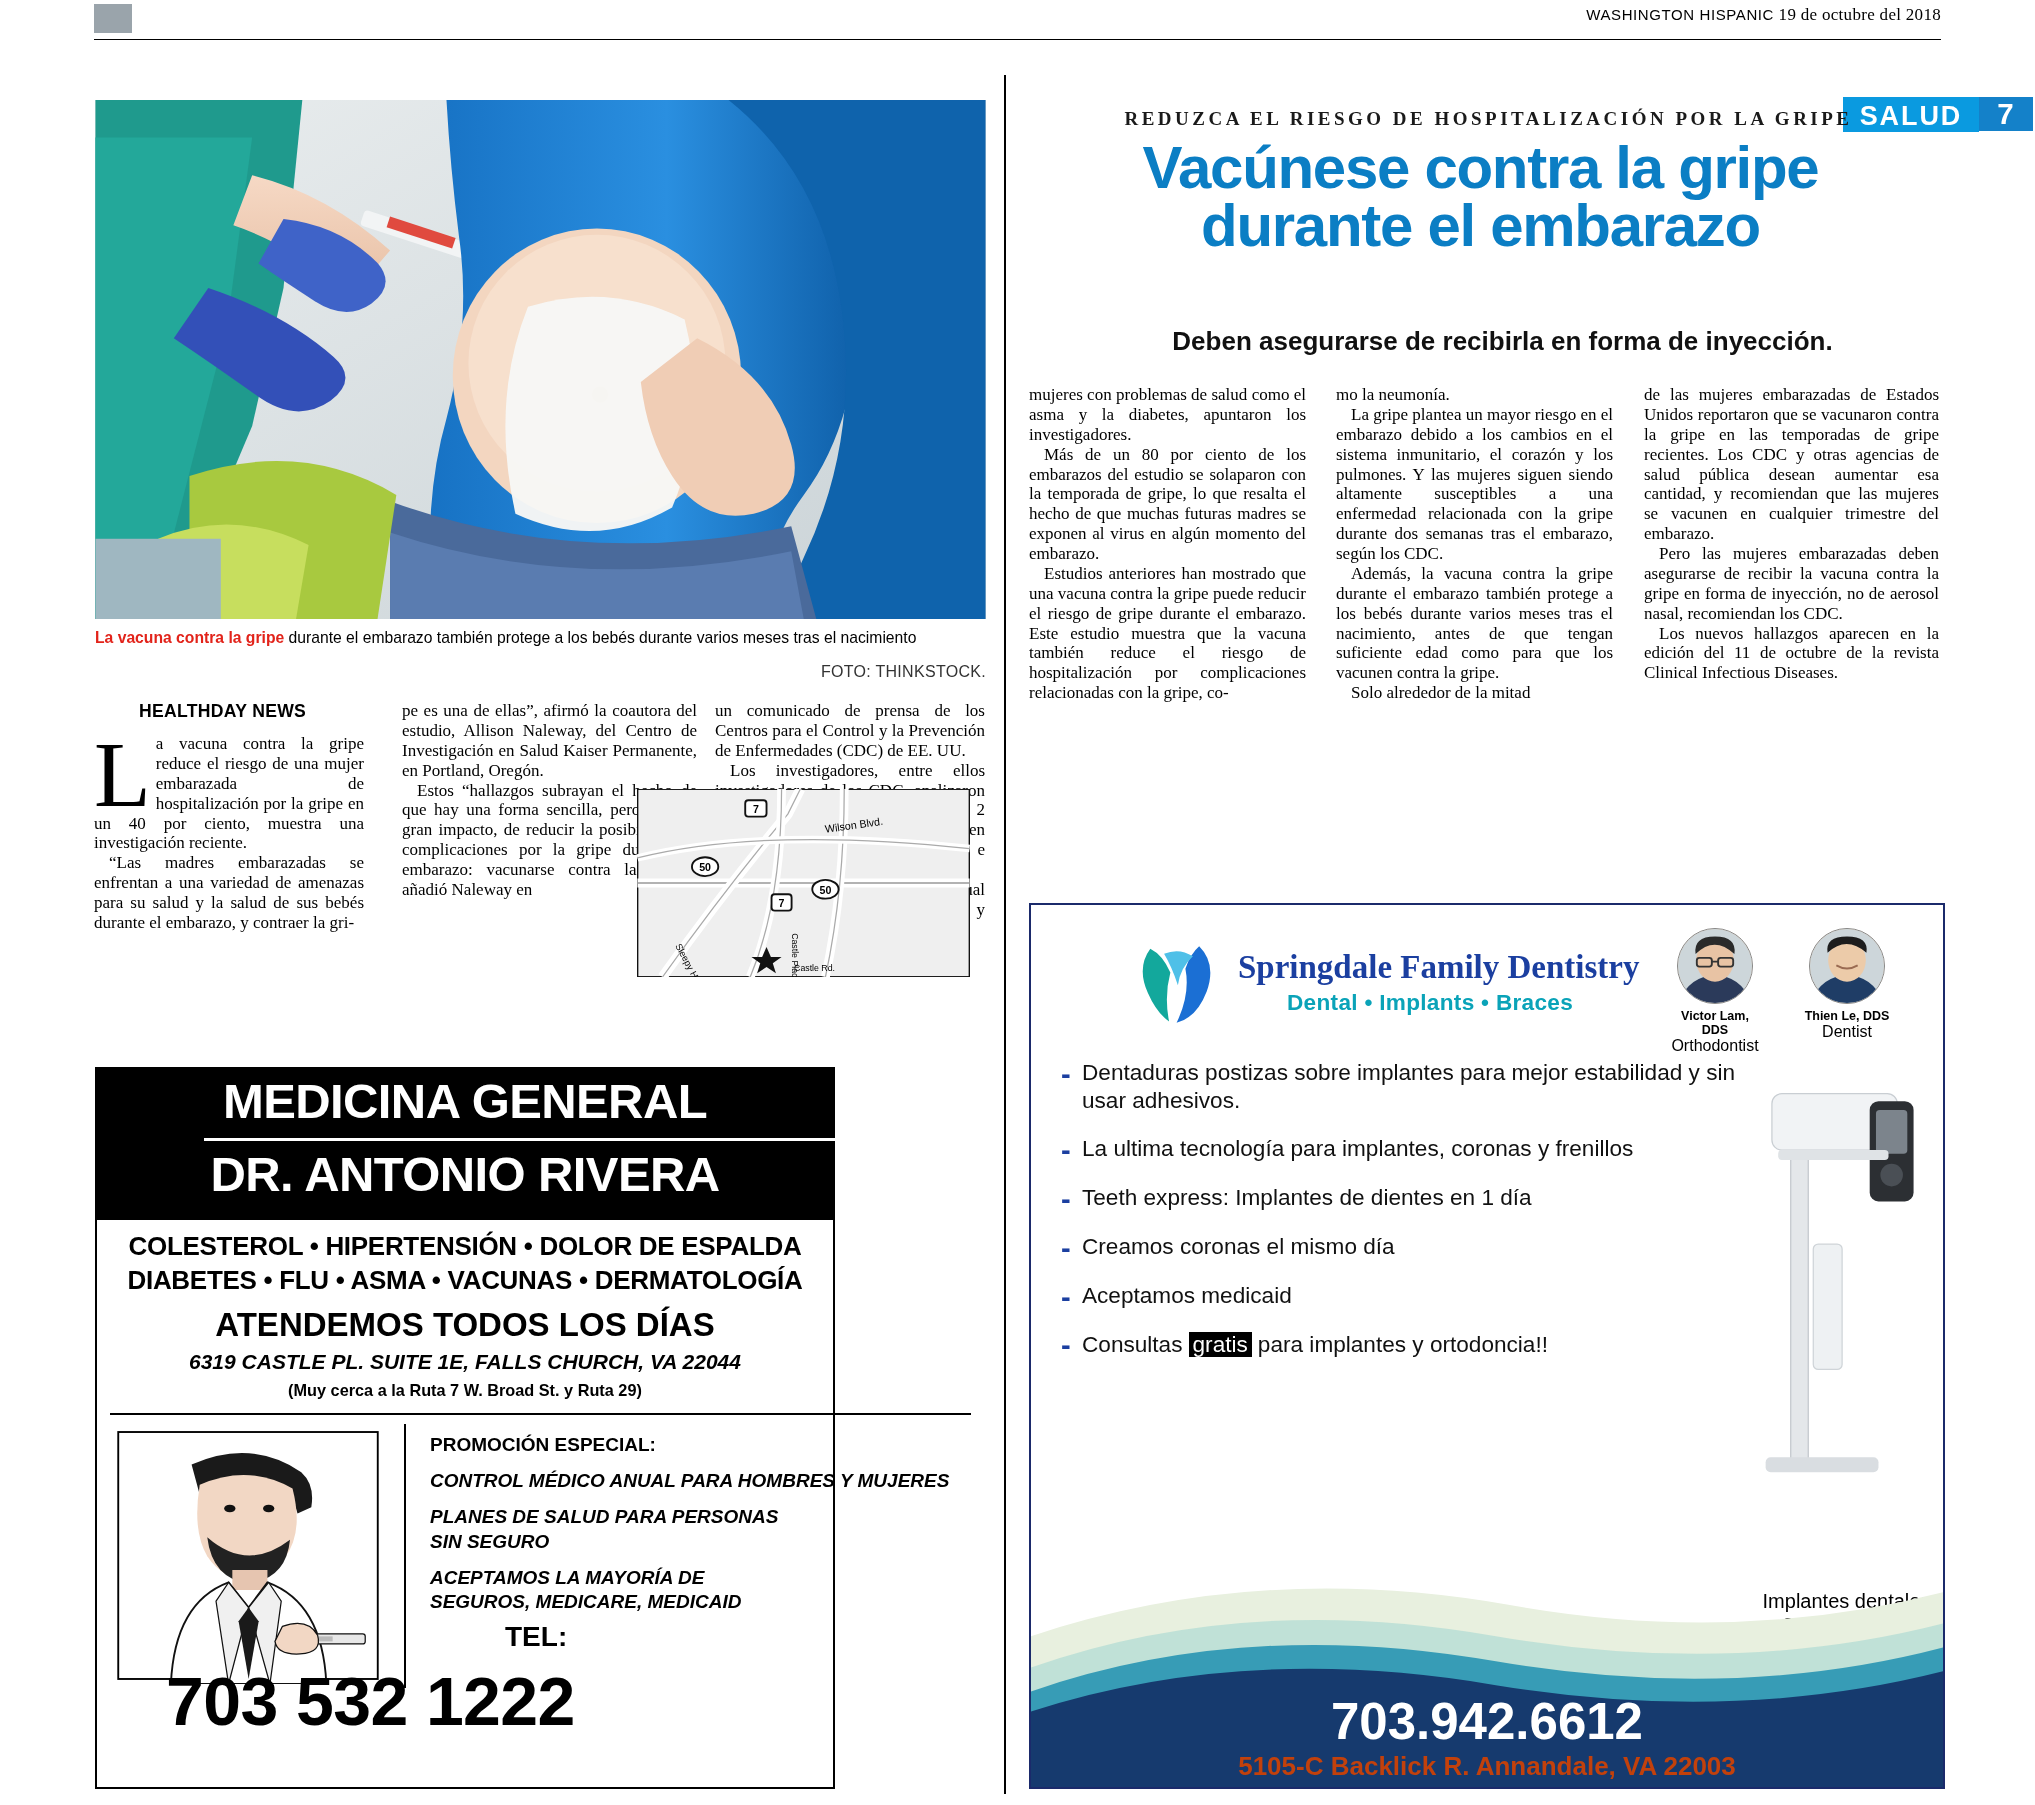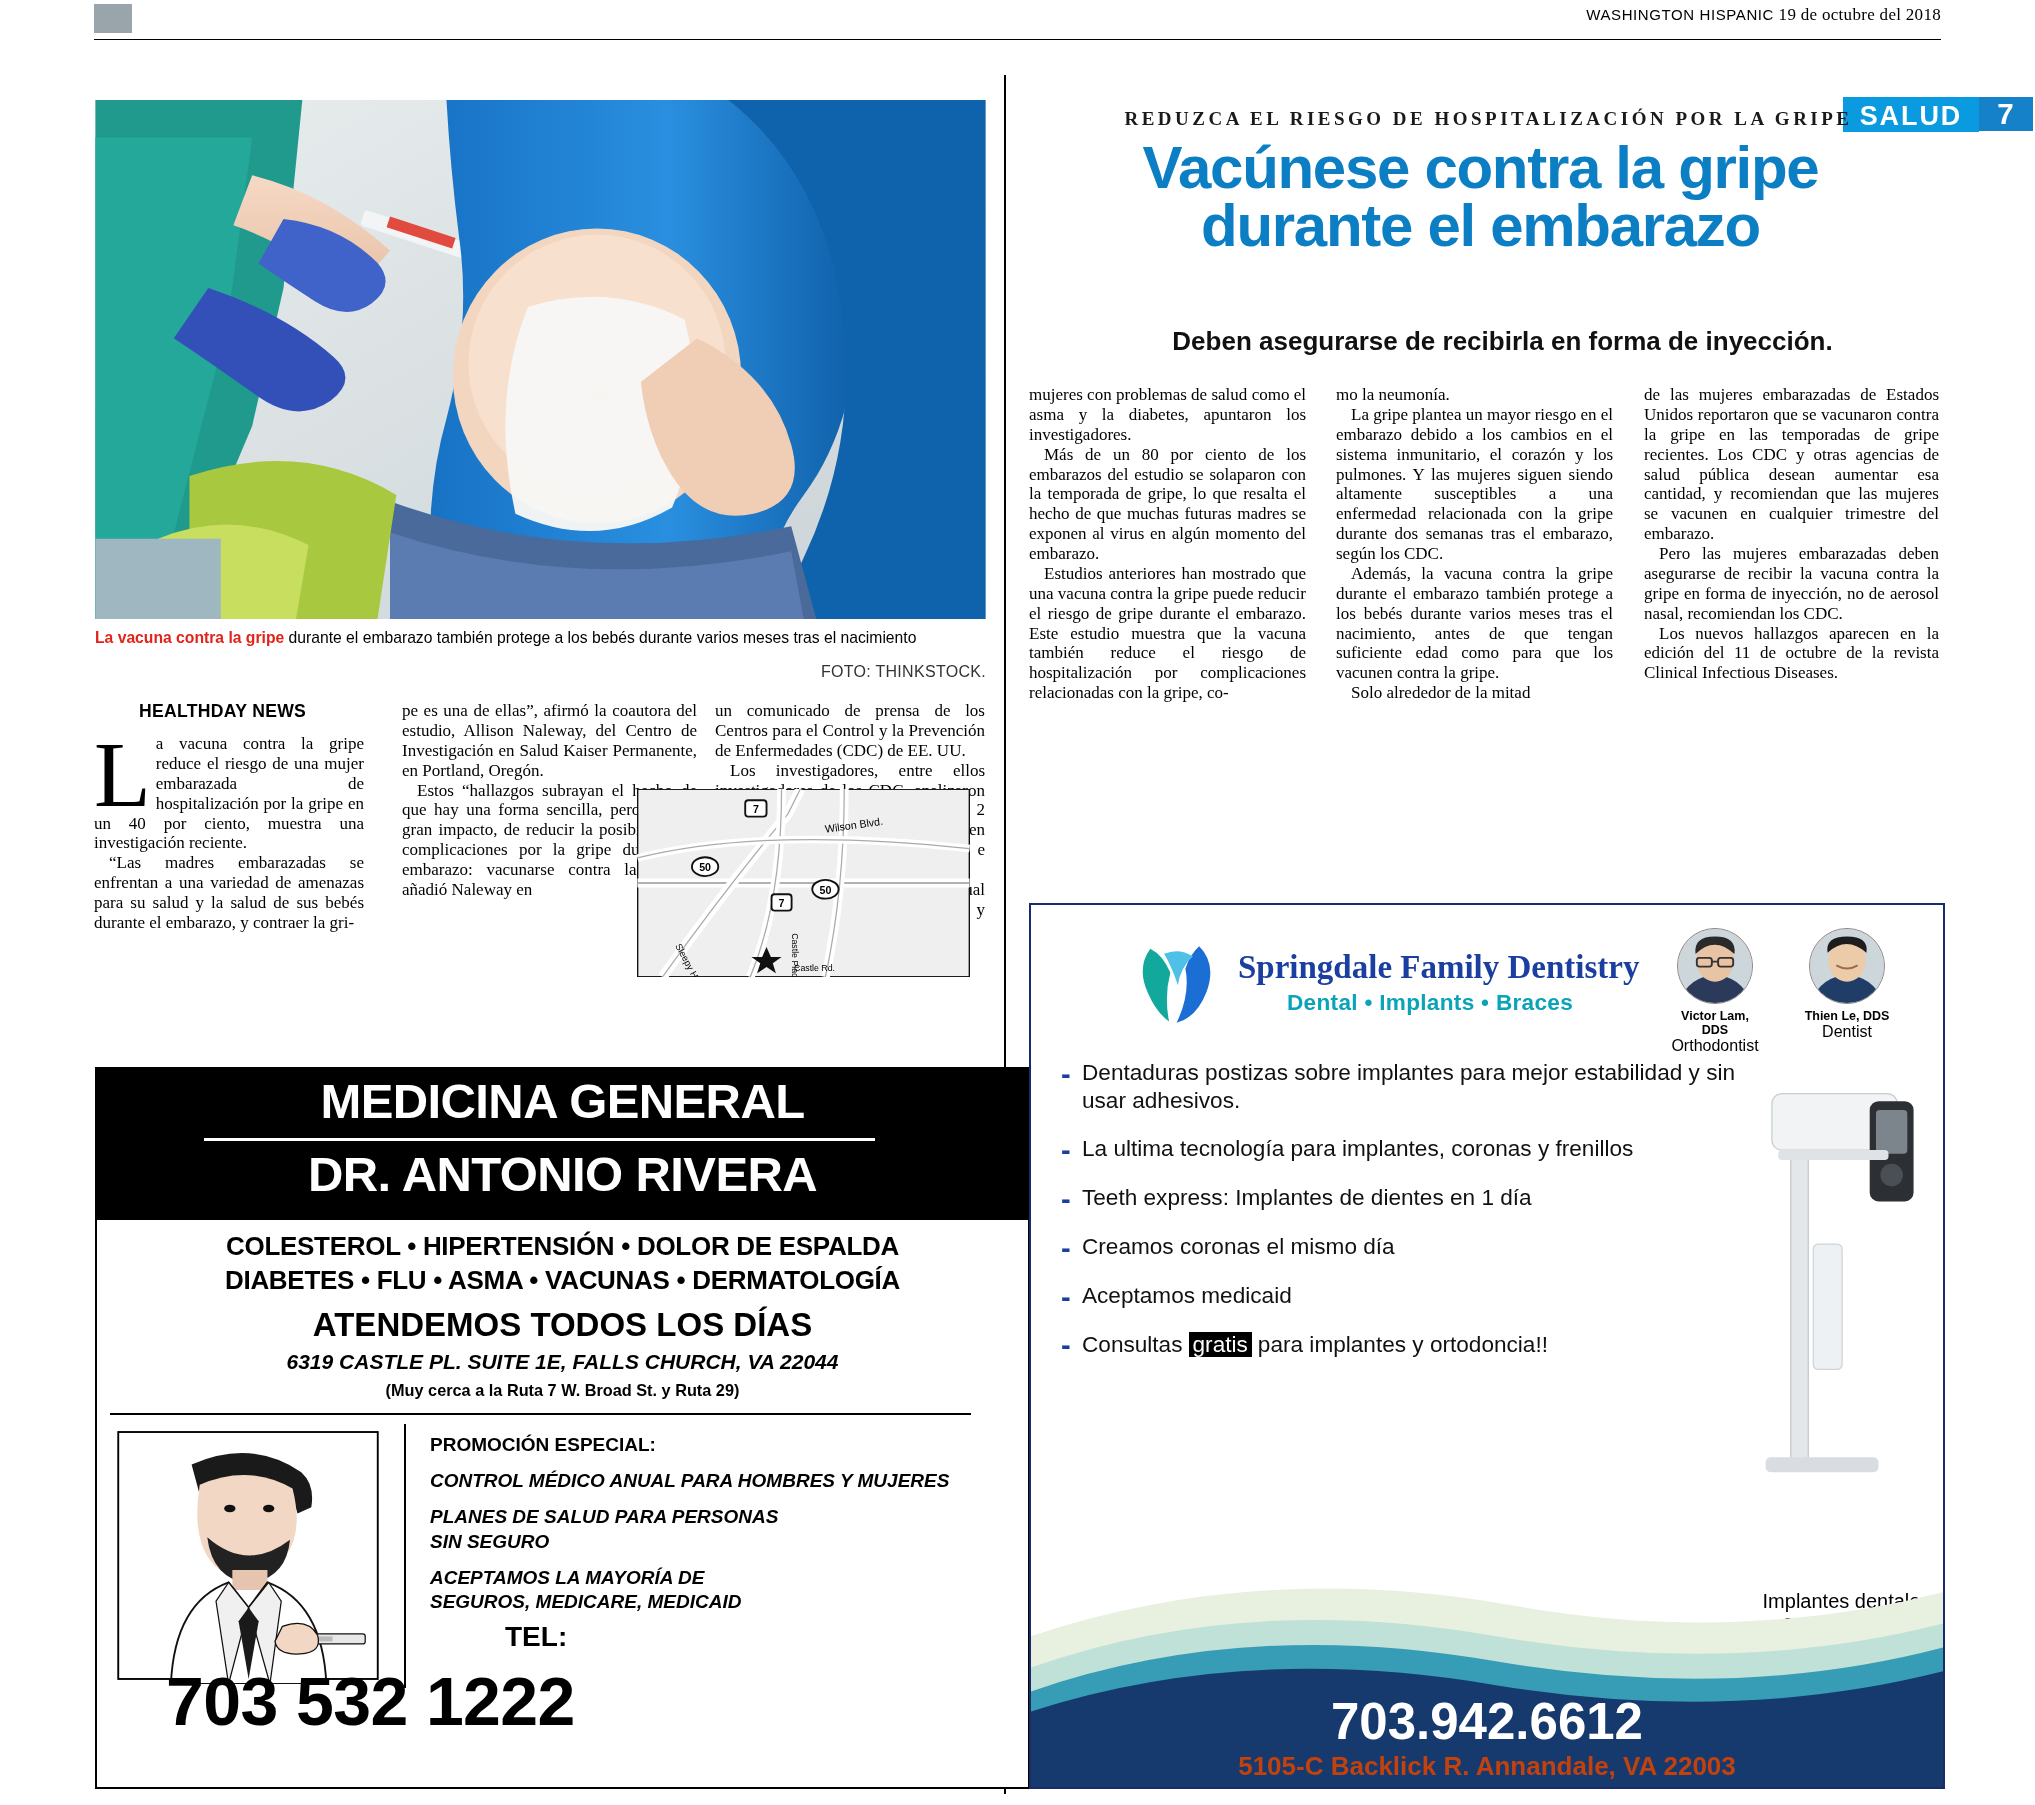--- a/index.html
+++ b/index.html
@@ -92,21 +92,21 @@
 
   .c4{left:1029px;top:385px;width:277px;}
   .c5{left:1336px;top:385px;width:277px;}
   .c6{left:1644px;top:385px;width:295px;}
 
   
   .vrule{position:absolute;left:1004px;top:75px;width:1.9px;height:1719px;background:#000;}
 
   
   .ad-left{
-    position:absolute;left:95px;top:1067px;width:935px;height:722px;
+    position:absolute;left:95px;top:1067px;width:740px;height:722px;
     border:2.5px solid #000;background:#fff;box-sizing:border-box;
   }
   .ad-left .blackbar{
     position:absolute;left:0;top:0;width:100%;height:151px;background:#000;
   }
   .ad-title1{
     position:absolute;left:0;top:3.8px;width:100%;text-align:center;color:#fff;
     font-family:"Liberation Sans",sans-serif;font-weight:bold;font-size:49px;letter-spacing:-0.6px;
   }
   .ad-rule{

